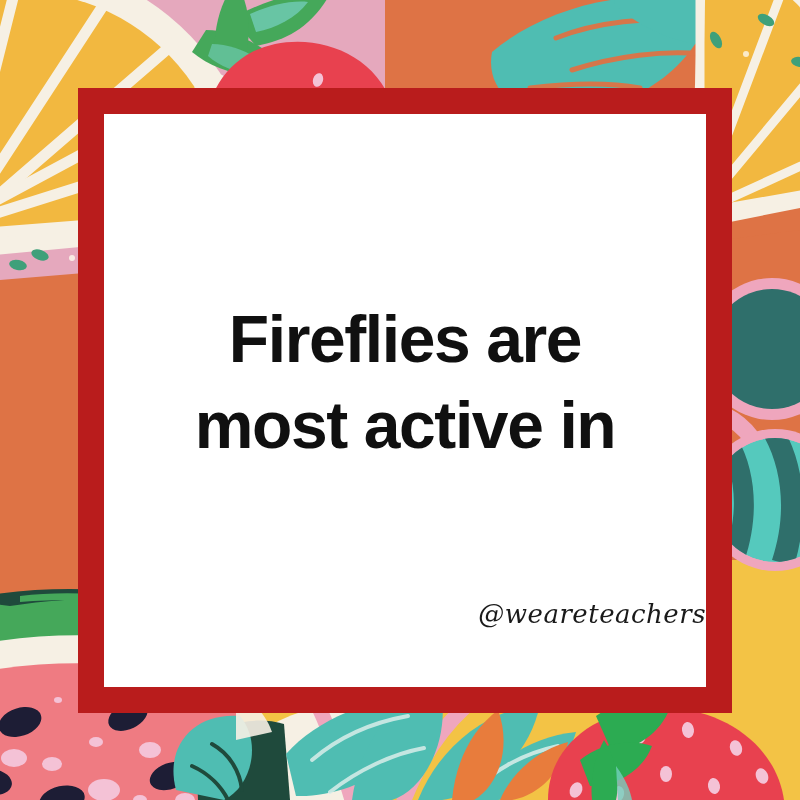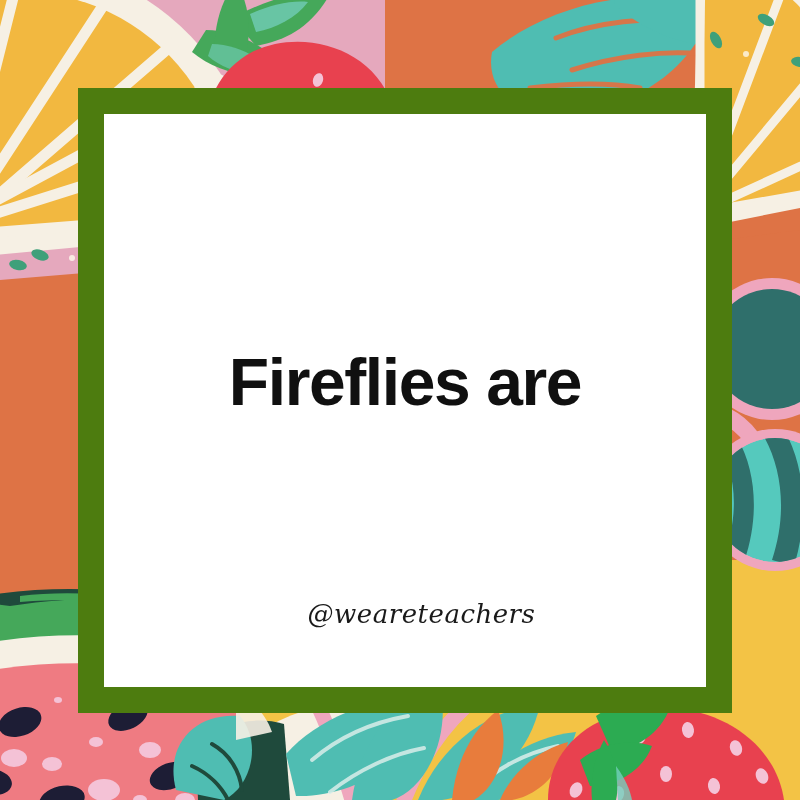--- a/index.html
+++ b/index.html
@@ -13,21 +13,21 @@
     width:800px; height:800px;
     overflow:hidden;
   }
   #bg-art { position:absolute; inset:0; width:800px; height:800px; display:block; }
 
   
   .card-frame {
     position:absolute;
     left:78px; top:88px;
     width:654px; height:625px;
-    background:#4d7c0f;
+    background:#b91c1c;
     display:flex;
     align-items:stretch;
     justify-content:stretch;
     padding:26px;
   }
   .card-inner {
     flex:1;
     background:#ffffff;
     position:relative;
     display:flex;
@@ -47,21 +47,21 @@
     width:100%;
     margin-top:-36px;
     padding:0 14px;
   }
   .quote-line { display:block; white-space:nowrap; }
 
   .handle {
     position:absolute;
     left:0; right:0;
     bottom:58px;
-    text-align:center;
+    text-align:right;
     color:#1a1a1a;
     font-family:"DejaVu Serif", serif;
     font-style:italic;
     font-size:26px;
     letter-spacing:0.5px;
     padding-left:33px;
   }
 </style>
 </head>
 <body>
@@ -274,20 +274,21 @@
 
       <path d="M236 694 C252 700 266 714 272 732 L236 740 Z" fill="#f6f0e4" opacity="0.9"></path>
     </g>
   </svg>
 
   <div class="card-frame">
     <div class="card-inner">
 
       <div class="quote">
         <span class="quote-line">Fireflies are</span>
+        <span class="quote-line">most active in</span>
       </div>
 
       <div class="handle">@weareteachers</div>
 
     </div>
   </div>
 
 </div>
 
 </body></html>

